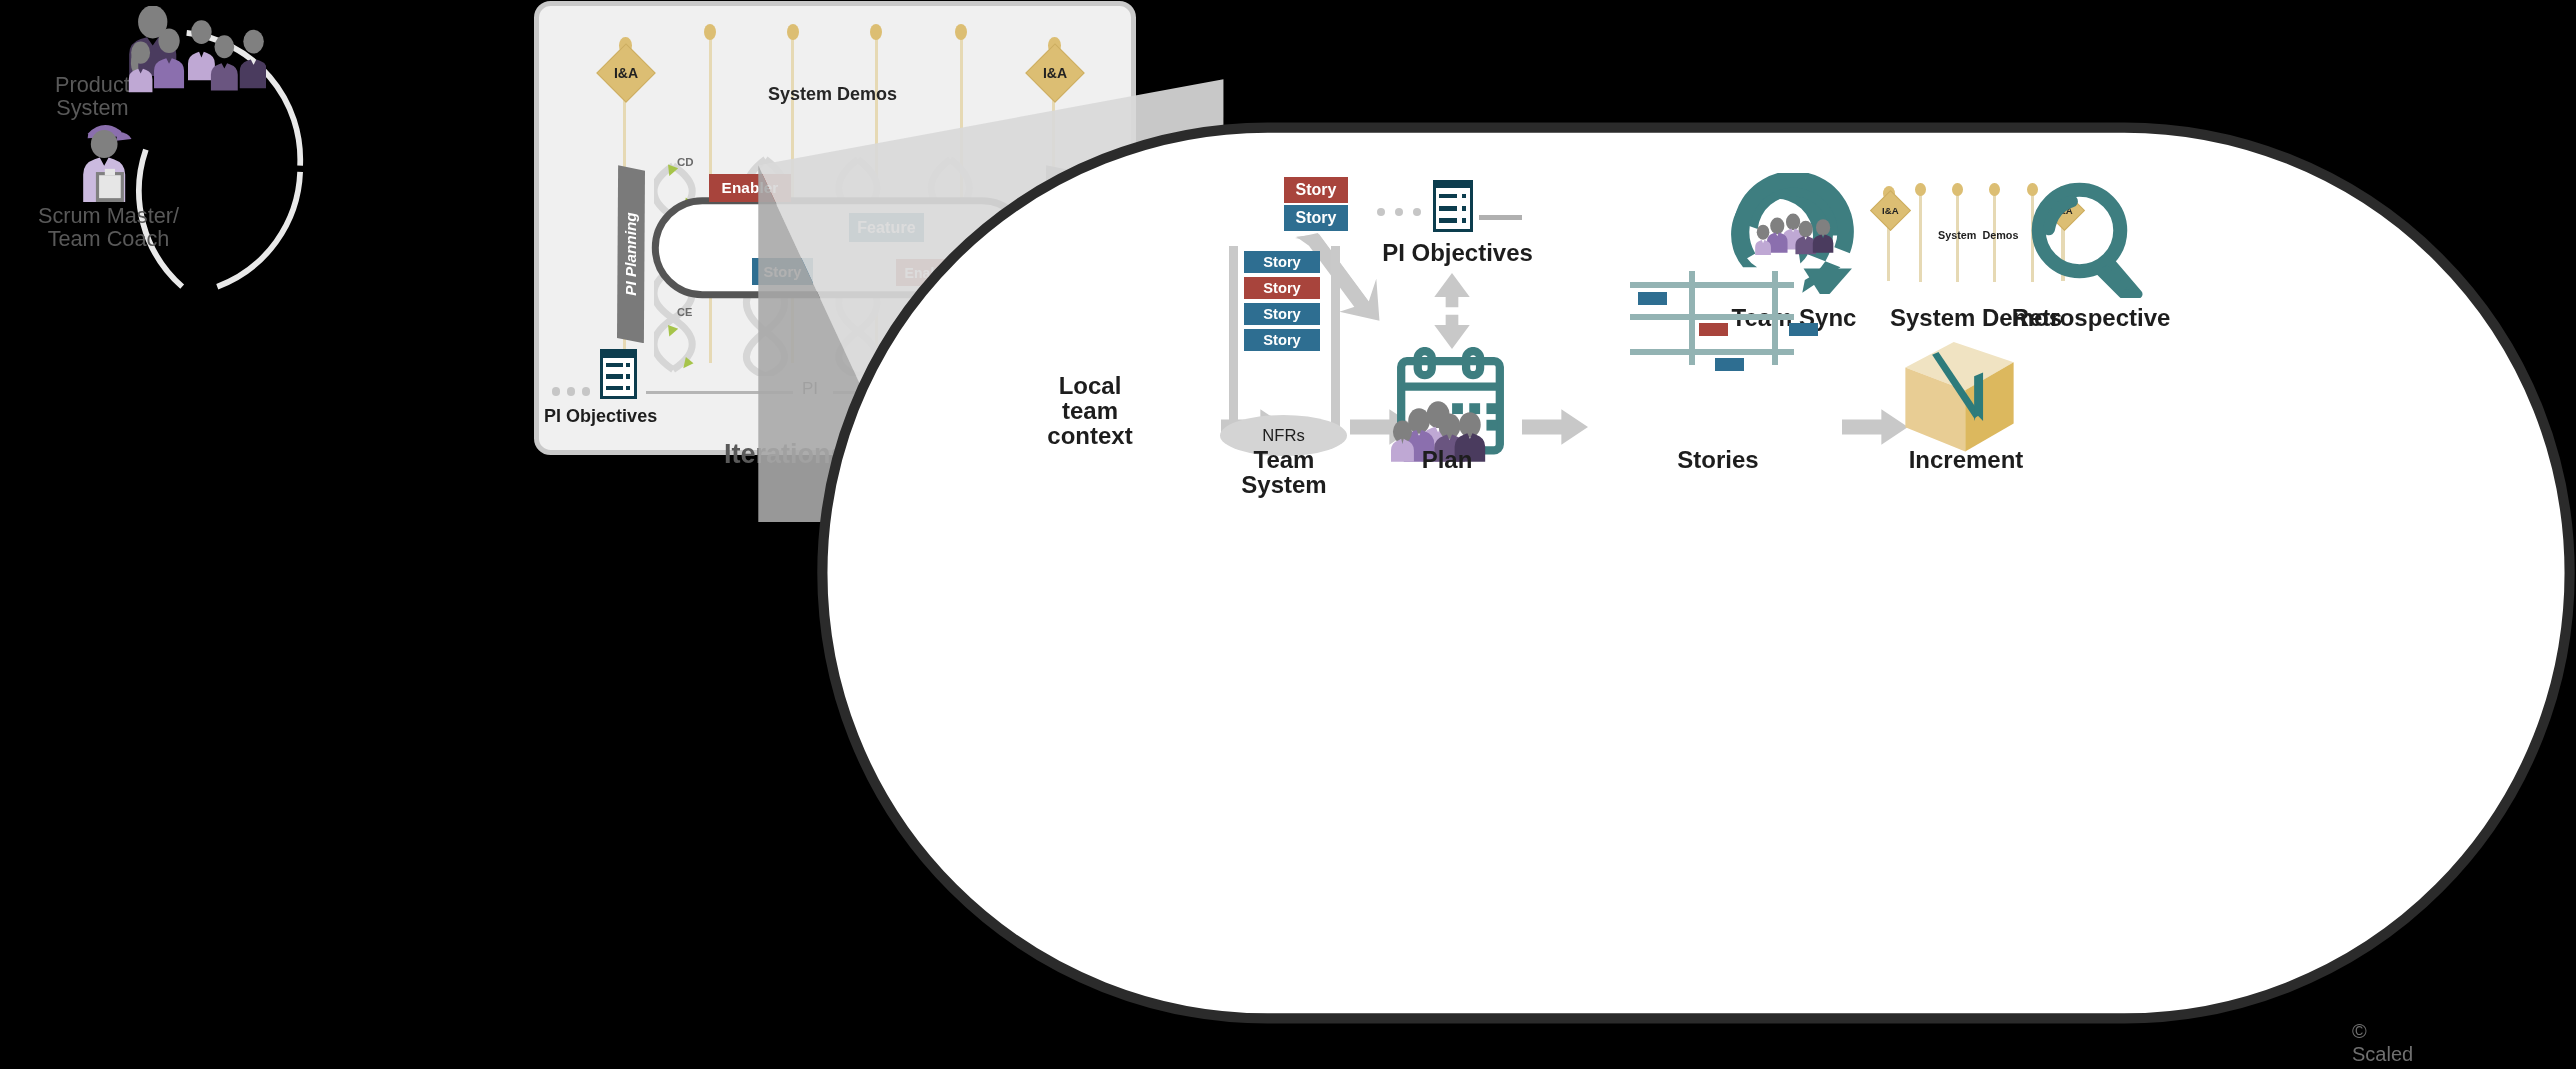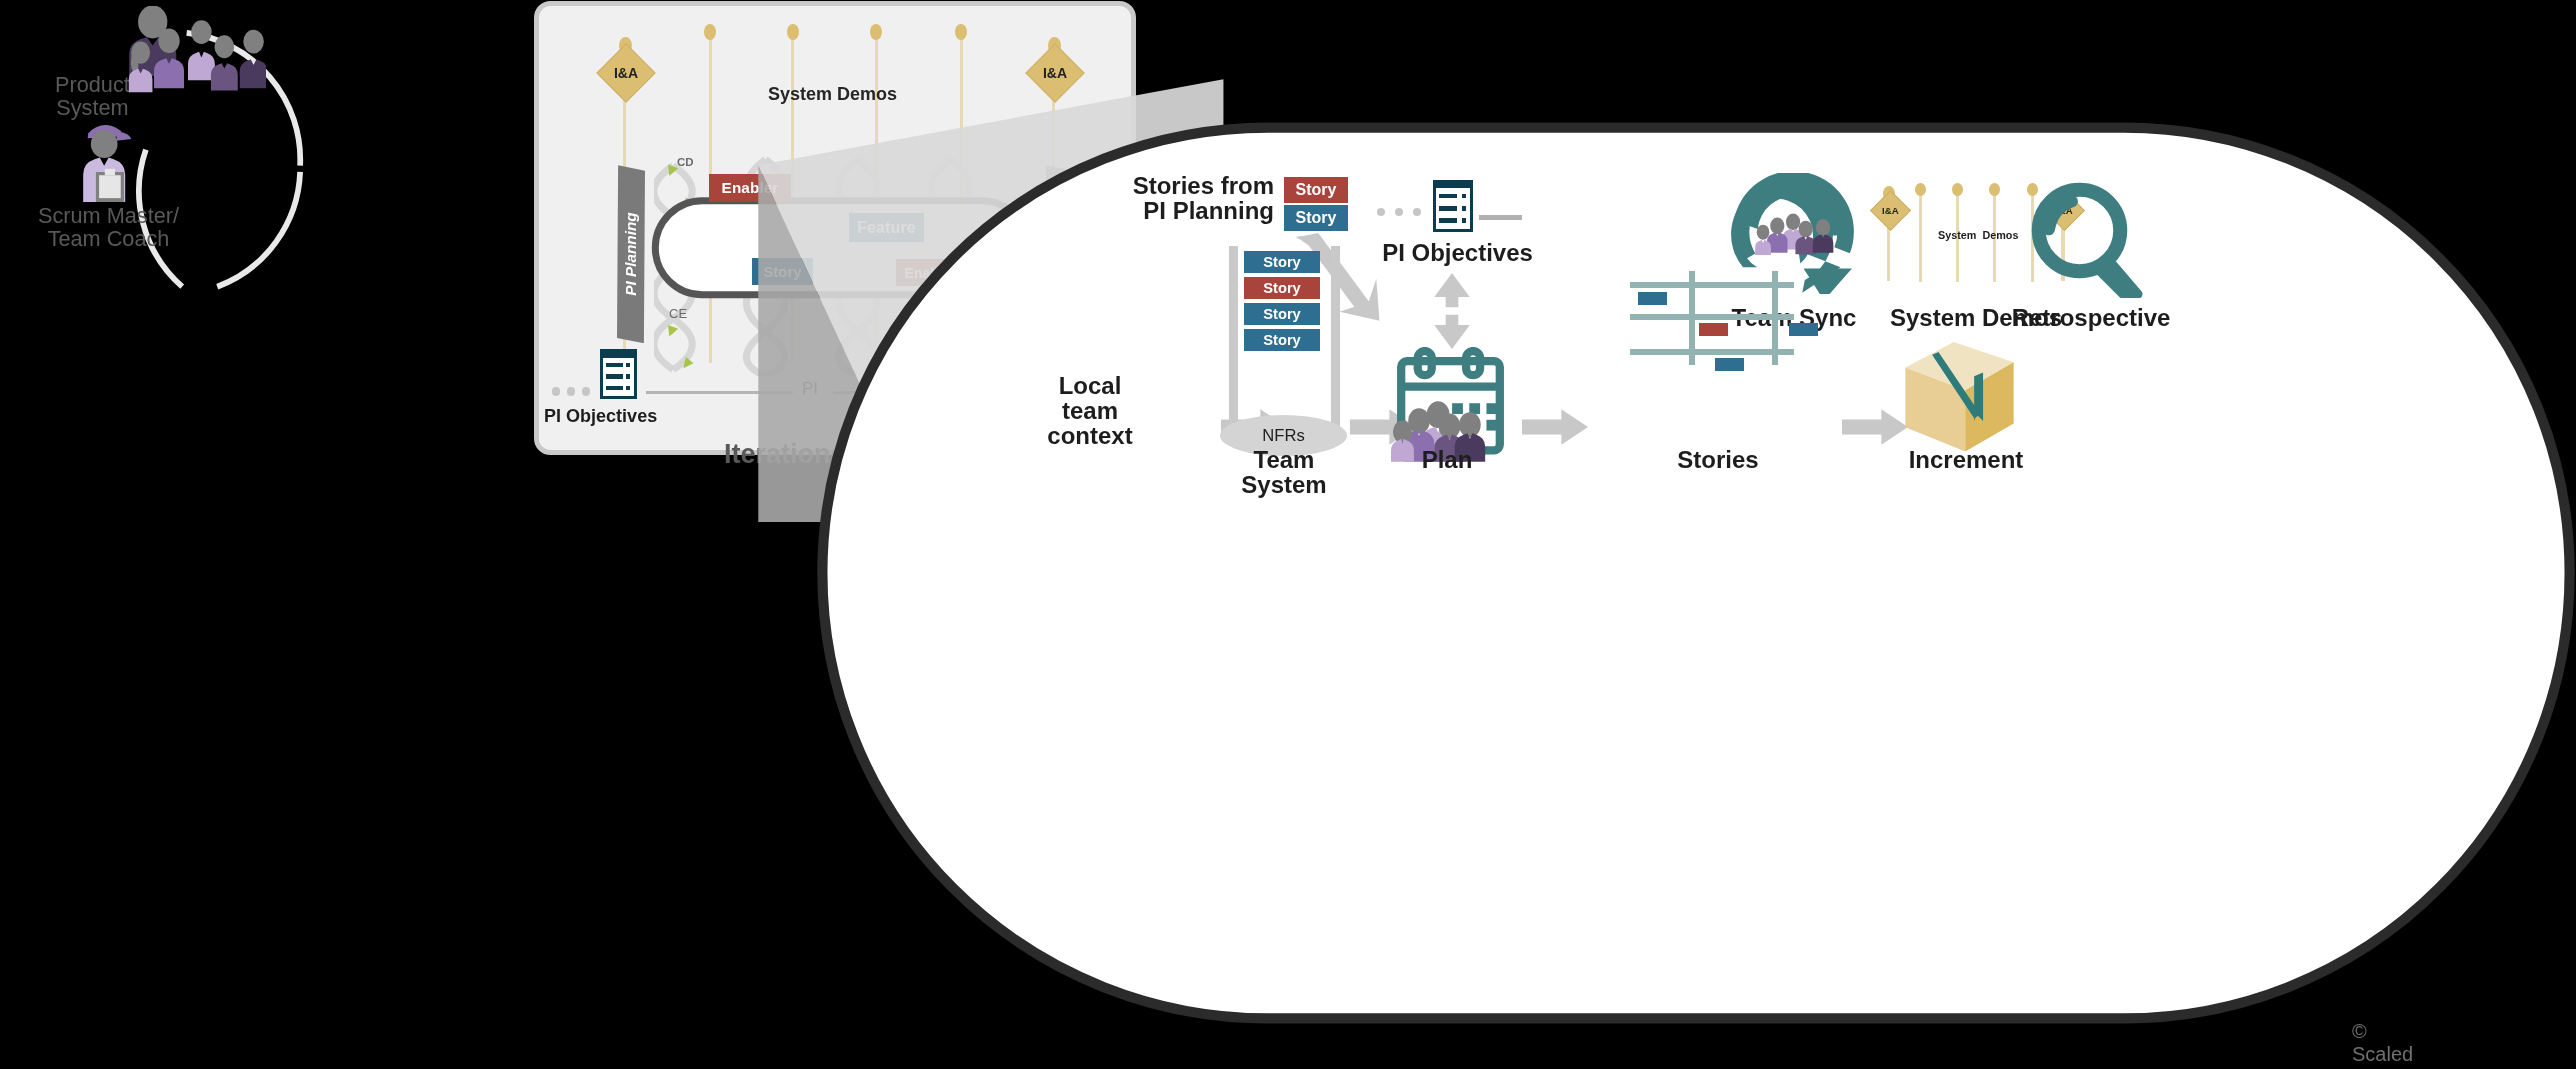--- a/index.html
+++ b/index.html
@@ -157,21 +157,21 @@
           <path d="M50 70 l-4 18 16 -8 z"></path>
         <path d="M22 150 l16 6 -14 12 z"></path>
           <path d="M50 200 l-4 18 16 -8 z"></path>
         <path d="M22 270 l16 6 -14 12 z"></path>
           <path d="M50 320 l-4 18 16 -8 z"></path>
       </g>
     </svg>
 
     <div class="abs nosel" style="left:138px;top:150px;font-size:11.5px;color:#6b6b6b;font-weight:bold;">CD</div>
     <div class="abs nosel" style="left:138px;top:226px;font-size:11.5px;color:#6b6b6b;font-weight:bold;">CI</div>
-    <div class="abs nosel" style="left:130px;top:300px;font-size:13px;color:#6b6b6b;font-weight:normal;">CE</div>
+    <div class="abs nosel" style="left:138px;top:300px;font-size:11px;color:#6b6b6b;font-weight:bold;">CE</div>
 
     <div class="vbar" style="left:78px;top:159px;width:28px;height:178px;font-size:15.3px;
          clip-path:polygon(4% 0,100% 3%,96% 100%,0 97%);">
       <span>PI Planning</span>
     </div>
     <div class="vbar" style="left:506px;top:159px;width:28px;height:178px;font-size:15.3px;
          clip-path:polygon(4% 0,100% 3%,96% 100%,0 97%);">
       <span>PI Planning</span>
     </div>
 
@@ -223,24 +223,20 @@
     <path d="M 60 140 L 790 5 L 790 420 L 255 560 Z" fill="#d9d9d9" opacity="0.92"></path>
     <path d="M 60 140 L 255 560 L 255 700 L 60 700 Z" fill="#a8a8a8" opacity="0.9"></path>
   </svg>
 
   <div class="abs" id="oval">
 
     <svg class="ovalshape" viewBox="0 0 2762 1418">
       <path d="M 709 10 L 2053 10 A 699 699 0 0 1 2053 1408 L 709 1408 A 699 699 0 0 1 709 10 Z" fill="#ffffff" stroke="#2b2b2b" stroke-width="16"></path>
     </svg>
 
-    <div class="big-label nosel" style="left:178px;top:52px;width:280px;font-size:24px;text-align:right;">
-      <div>Stories from</div>
-      <div>PI Planning</div>
-    </div>
     <div class="story-card" style="left:468px;top:56px;width:64px;height:25.5px;background:#A8443C;font-size:16px;">
       <span>Story</span>
     </div>
     <div class="story-card" style="left:468px;top:84px;width:64px;height:25.5px;background:#2E6E91;font-size:16px;">
       <span>Story</span>
     </div>
 
     <svg class="arrow" style="left:465px;top:112px;" width="108" height="89" viewBox="0 0 170 140">
       <path d="M22 8 L58 0 L138 108 L150 72 L155 138 L92 124 L128 112 L48 12 Z" fill="#c8c8c8"></path>
       <path d="M24 6 L60 2 L140 110 L124 128 L44 20 Z" fill="#c8c8c8"></path>

